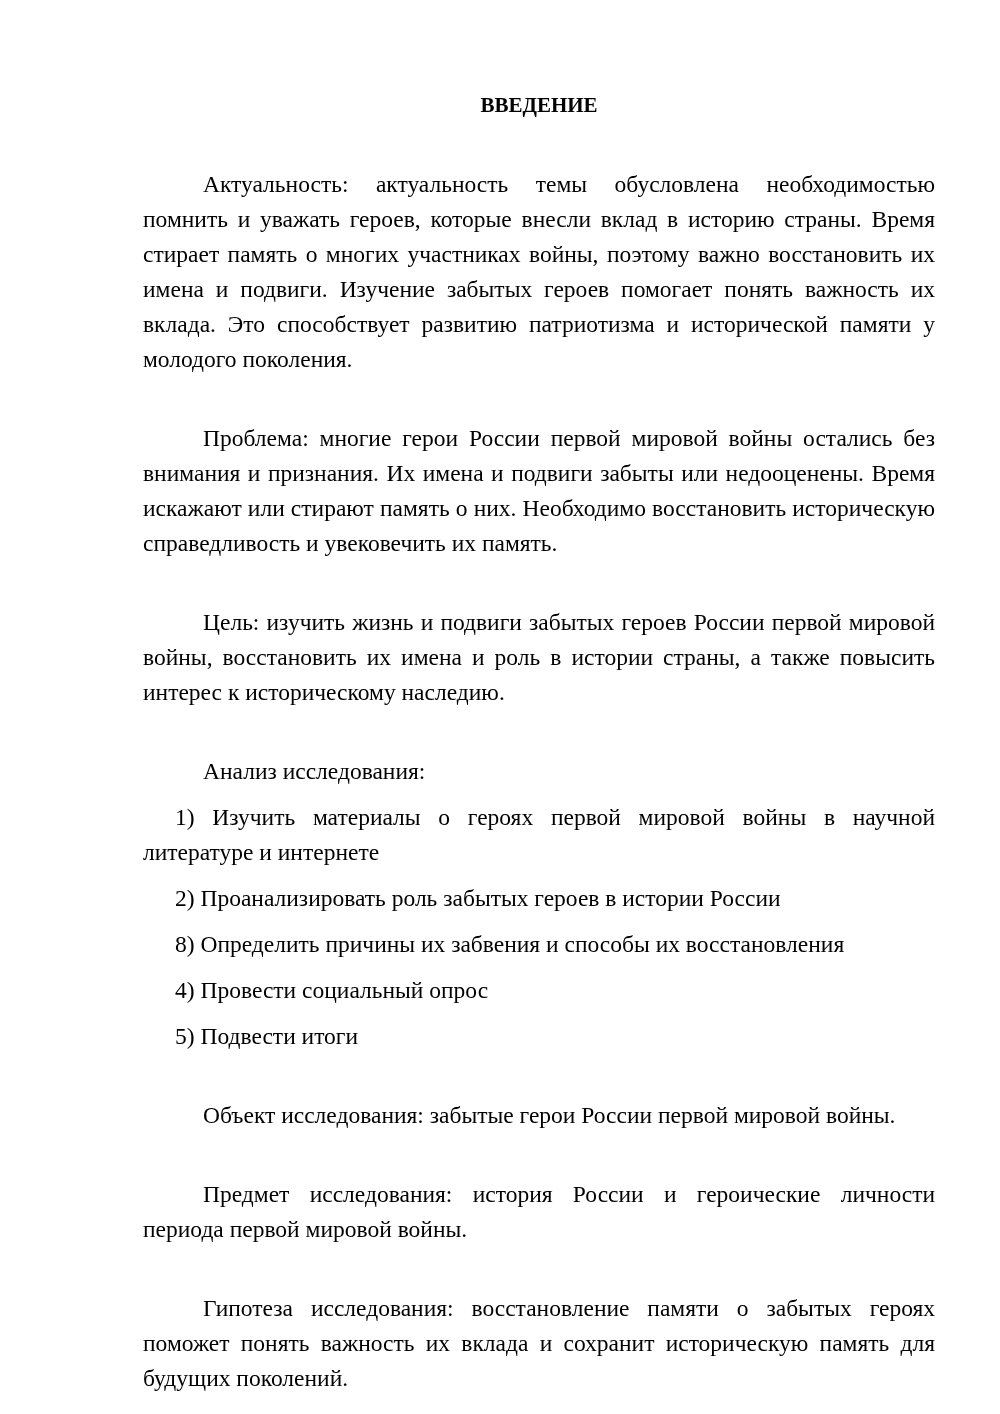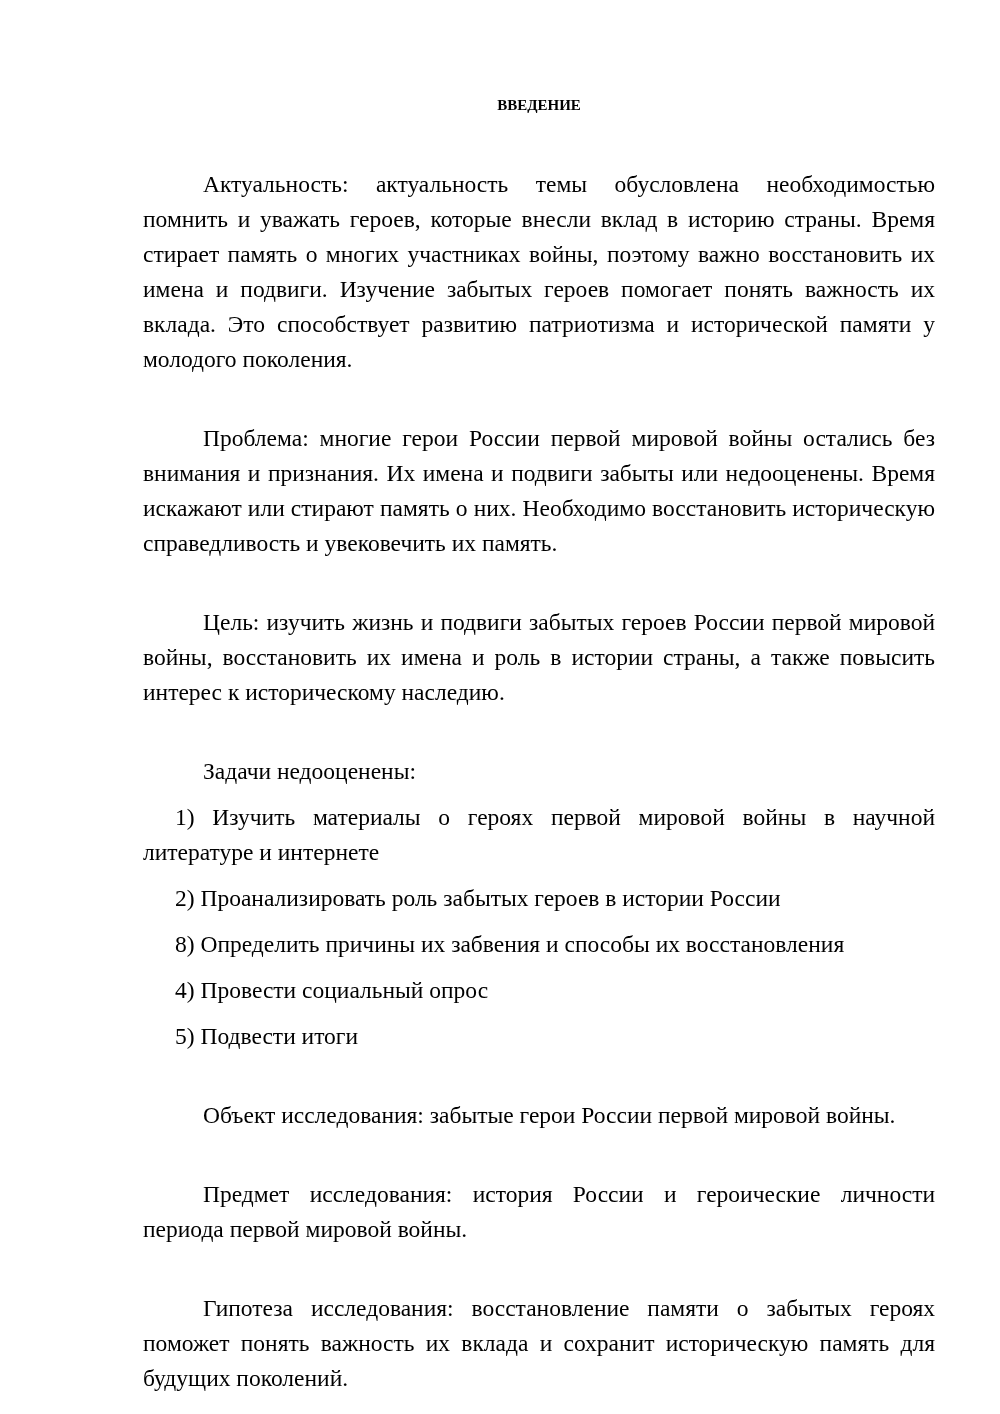--- a/index.html
+++ b/index.html
@@ -17,21 +17,21 @@
     padding: 88px 65px 0 143px;
     font-family: "Liberation Serif", "DejaVu Serif", serif;
     font-size: 23.5px;
     line-height: 35px;
     color: #000000;
     overflow: hidden;
     hyphens: none;
     -webkit-hyphens: none;
   }
   .doc-title {
-    font-size: 15px;
+    font-size: 21px;
     line-height: 35px;
     font-weight: bold;
     text-align: center;
     margin: 0 0 16px 0;
   }
   .doc-body p {
     margin: 11px 0 0 0;
     text-align: justify;
   }
   .doc-body p.body {
@@ -52,21 +52,21 @@
 </head>
 <body>
 
 <div class="page">
   <h1 class="doc-title">ВВЕДЕНИЕ</h1>
 
   <div class="doc-body">
       <p class="body">Актуальность: актуальность темы обусловлена необходимостью помнить и уважать героев, которые внесли вклад в историю страны. Время стирает память о многих участниках войны, поэтому важно восстановить их имена и подвиги. Изучение забытых героев помогает понять важность их вклада. Это способствует развитию патриотизма и исторической памяти у молодого поколения.</p>
       <p class="body">Проблема: многие герои России первой мировой войны остались без внимания и признания. Их имена и подвиги забыты или недооценены. Время искажают или стирают память о них. Необходимо восстановить историческую справедливость и увековечить их память.</p>
       <p class="body">Цель: изучить жизнь и подвиги забытых героев России первой мировой войны, восстановить их имена и роль в истории страны, а также повысить интерес к историческому наследию.</p>
-      <p class="body">Задачи недооценены:</p>
+      <p class="body">Анализ исследования:</p>
       <p class="list">1) Изучить материалы о героях первой мировой войны в научной литературе и интернете</p>
       <p class="list">2) Проанализировать роль забытых героев в истории России</p>
       <p class="list">8) Определить причины их забвения и способы их восстановления</p>
       <p class="list">4) Провести социальный опрос</p>
       <p class="list">5) Подвести итоги</p>
       <p class="body">Объект исследования: забытые герои России первой мировой войны.</p>
       <p class="body">Предмет исследования: история России и героические личности периода первой мировой войны.</p>
       <p class="body">Гипотеза исследования: восстановление памяти о забытых героях поможет понять важность их вклада и сохранит историческую память для будущих поколений.</p>
       <p class="body">Методы исследования:</p>
     </div>

